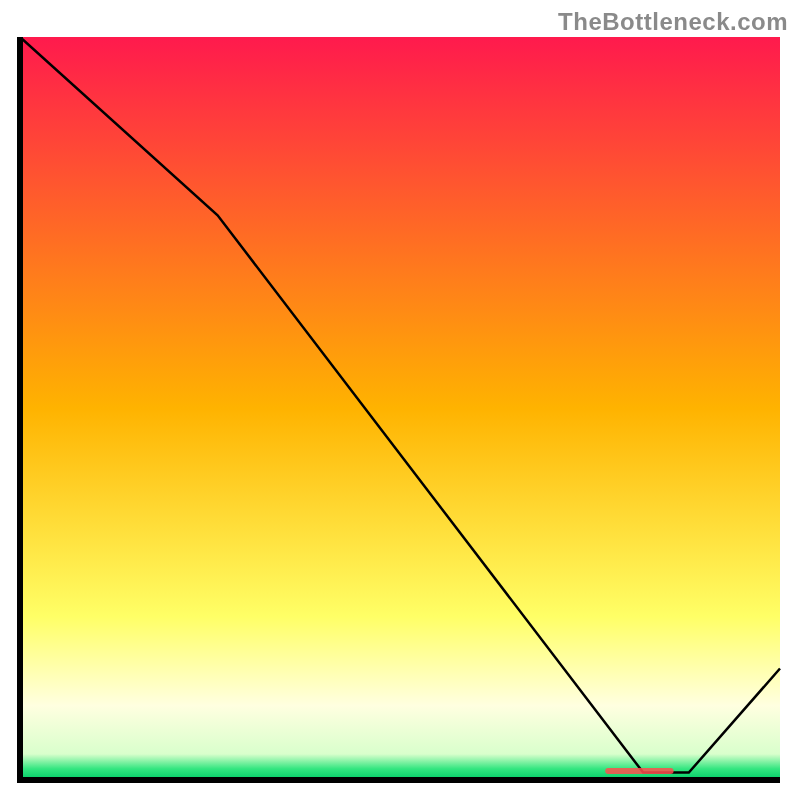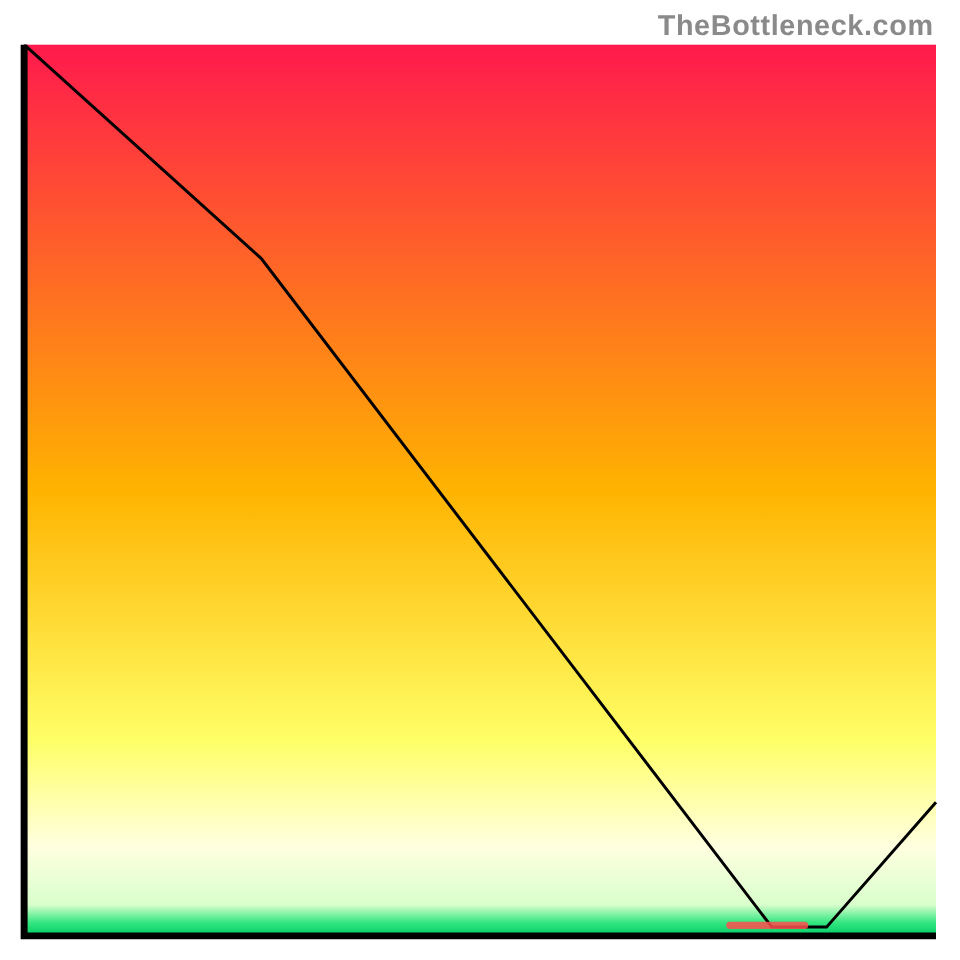--- a/index.html
+++ b/index.html
@@ -7,21 +7,21 @@
     padding: 0;
     width: 800px;
     height: 800px;
     background: #ffffff;
     position: relative;
     font-family: Arial, sans-serif;
   }
   .watermark {
     position: absolute;
     top: 8px;
-    right: 22px;
+    right: 12px;
     font-size: 24px;
     font-weight: bold;
     color: #8a8a8a;
     letter-spacing: 0.5px;
   }
   .chart-area {
     position: absolute;
     top: 37px;
     left: 17px;
     width: 766px;

